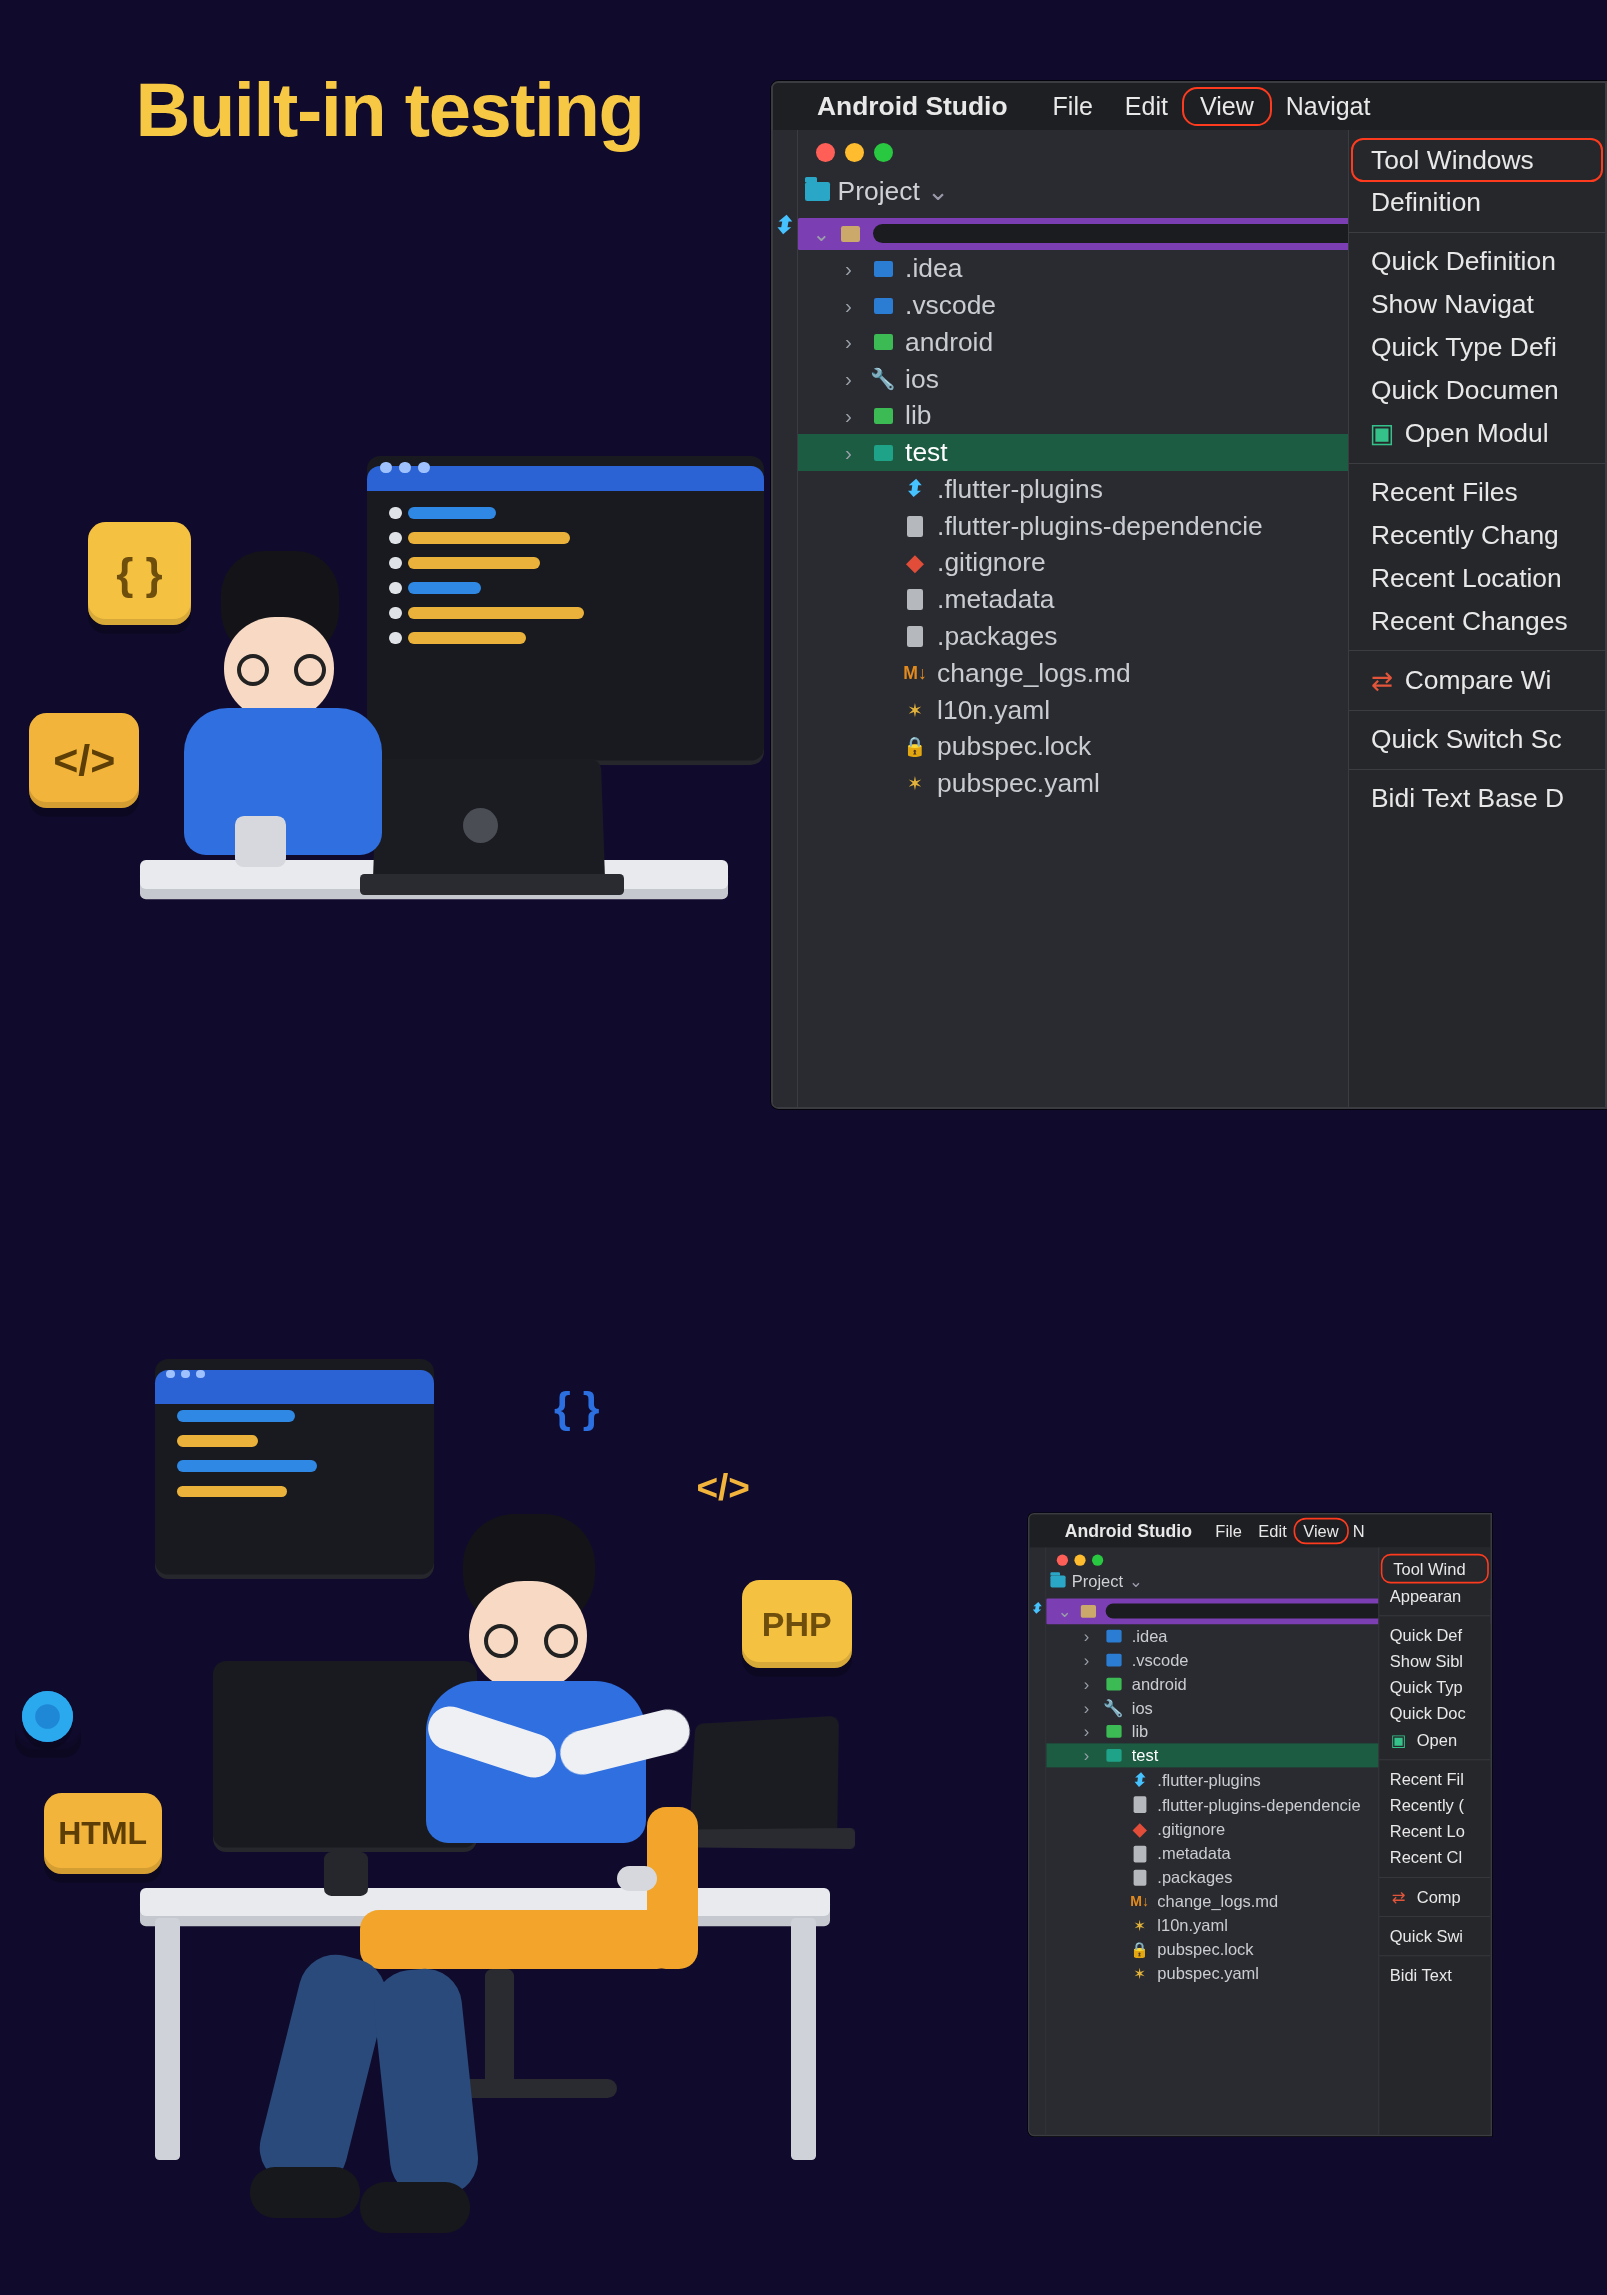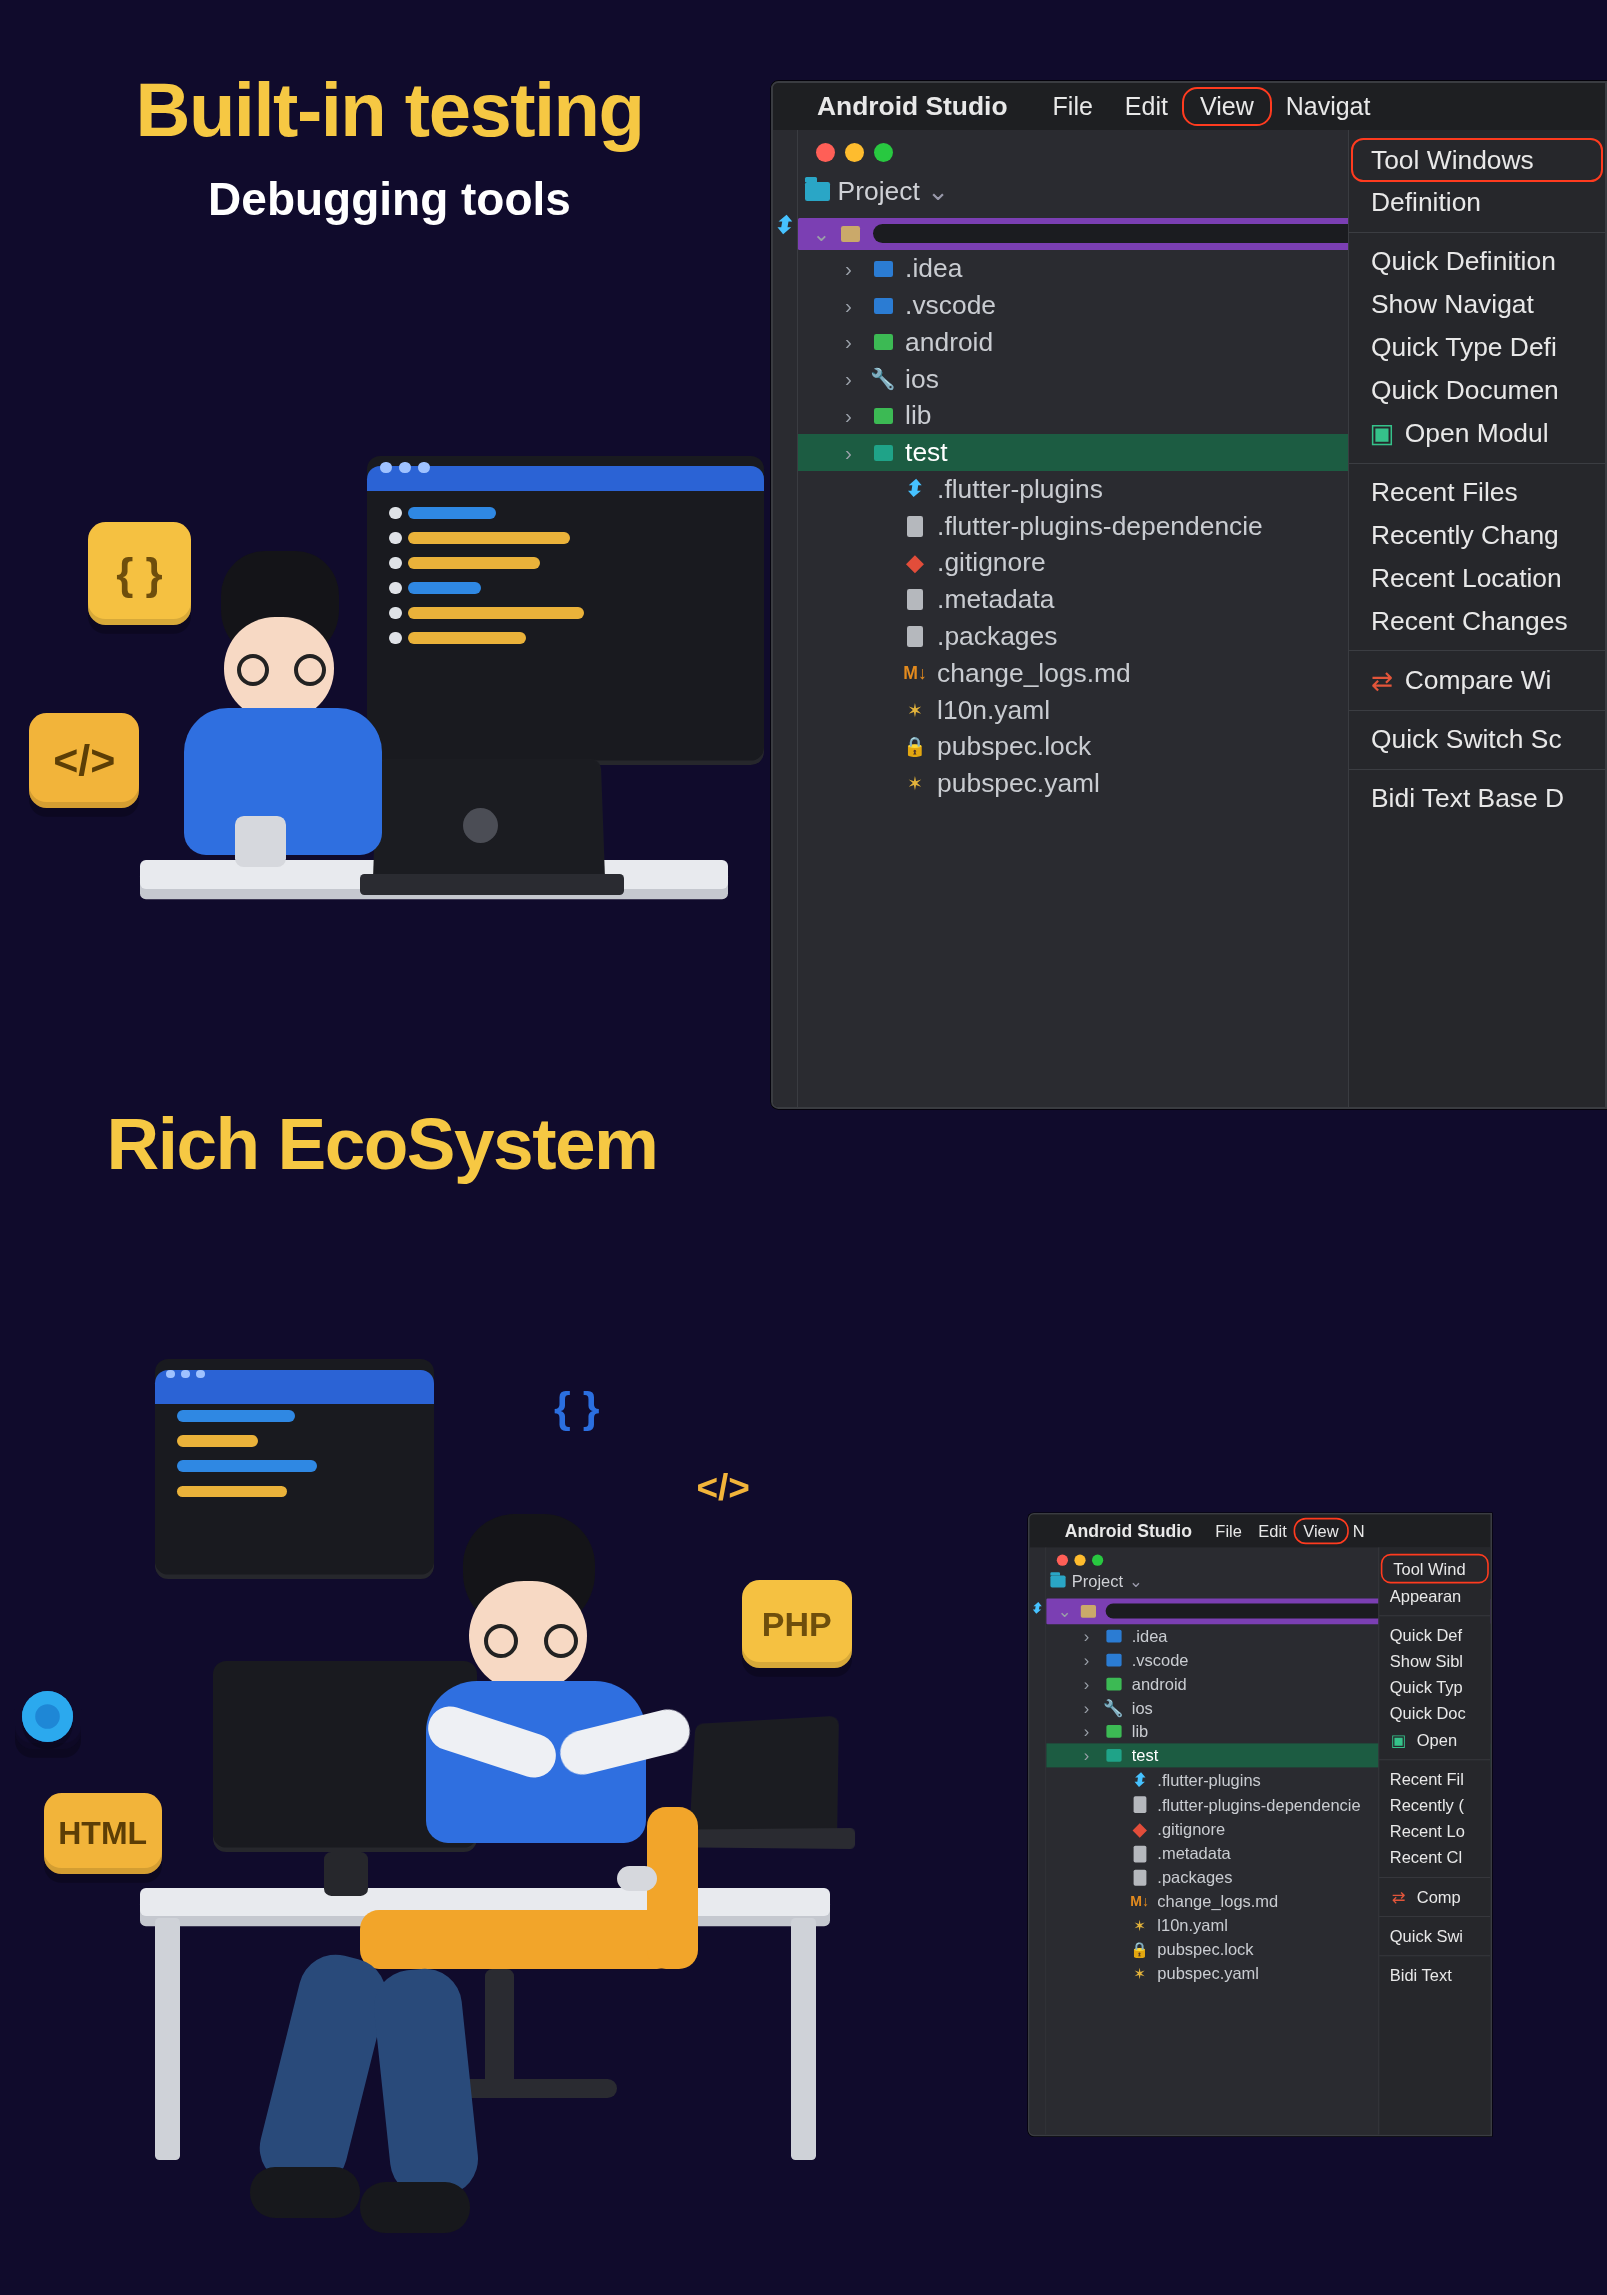--- a/index.html
+++ b/index.html
@@ -154,21 +154,20 @@
   .code-lines span{height:11.8px;border-radius:5.9px;}
   .cl-y{background:#eab23a;}
   .cl-b{background:#2f88e3;}
   .cl-w{width:13.2px;height:13.2px;border-radius:50%;background:#dfe2e7;display:inline-block;margin-right:5.9px;}
 </style>
 </head>
 <body>
 
 <div class="heading-block" style="left:59px; top:66px; width:661px;">
   <div class="heading-title" style="font-size:76px;">Built-in testing</div>
-  <div class="heading-sub" style="font-size:46px; margin-top:19px;">Debugging tools</div>
 </div>
 
 <div class="ide-panel" id="ide1" style="left:771px; top:81px; width:836px; height:1028px;">
   <div class="mac-menubar">
     <span class="apple"></span>
     <span class="app-name">Android Studio</span>
     <span class="menu-item">File</span>
     <span class="menu-item">Edit</span>
     <span class="menu-item active">View</span>
     <span class="menu-item">Navigat</span>
@@ -383,21 +382,20 @@
        <span style="width:32px;height:32px;border:4.4px solid #222;border-radius:50%;display:inline-block;"></span>
        <span style="width:32px;height:32px;border:4.4px solid #222;border-radius:50%;display:inline-block;"></span>
     </div>
     <div style="width:198px;height:147px;background:#2f6fe0;border-radius:44px 44px 22px 22px;position:relative;top:-88px;left:-22px;"></div>
   </div>
 
   <div style="position:absolute;left:213px;top:353px;width:51px;height:51px;background:#d6d8dd;border-radius:8.8px;"></div>
 </div>
 
 <div class="heading-block" style="left:44px; top:1102px; width:676px;">
-  <div class="heading-title" style="font-size:73px;">Rich EcoSystem</div>
 </div>
 
 <div class="ide-panel" id="ide2" style="left:1028px; top:1513px; width:580px; height:779px; transform:scale(.80); transform-origin:top left;">
   <div class="mac-menubar" style="height:41px;">
     <span class="apple" style="font-size:23.5px;"></span>
     <span class="app-name" style="font-size:22px;margin-right:19px;">Android Studio</span>
     <span class="menu-item" style="font-size:20.6px;padding:2.2px 10.3px;">File</span>
     <span class="menu-item" style="font-size:20.6px;padding:2.2px 10.3px;">Edit</span>
     <span class="menu-item active" style="font-size:20.6px;padding:2.2px 10.3px;">View</span>
     <span class="menu-item" style="font-size:20.6px;padding:2.2px 7.3px;">N</span>

